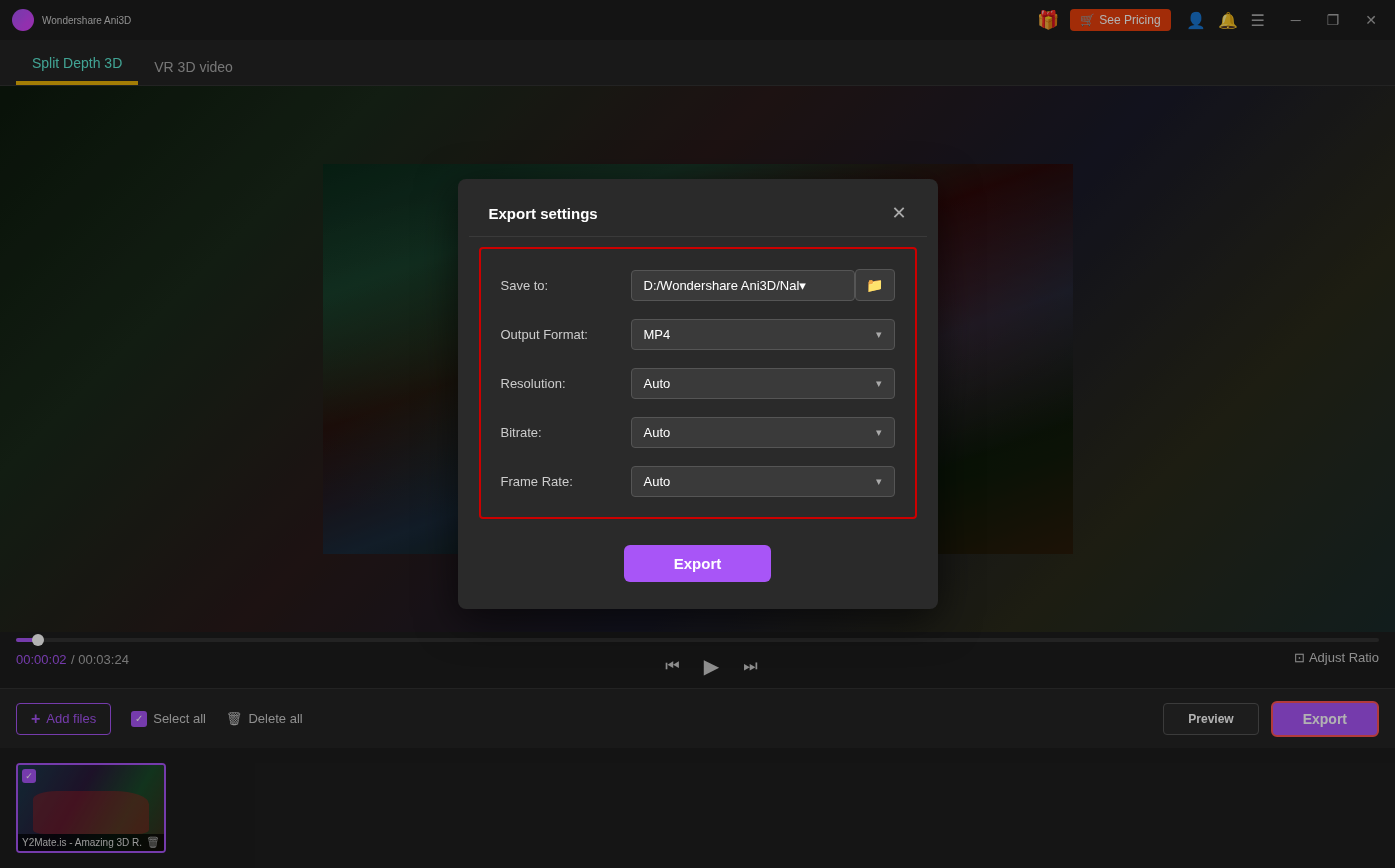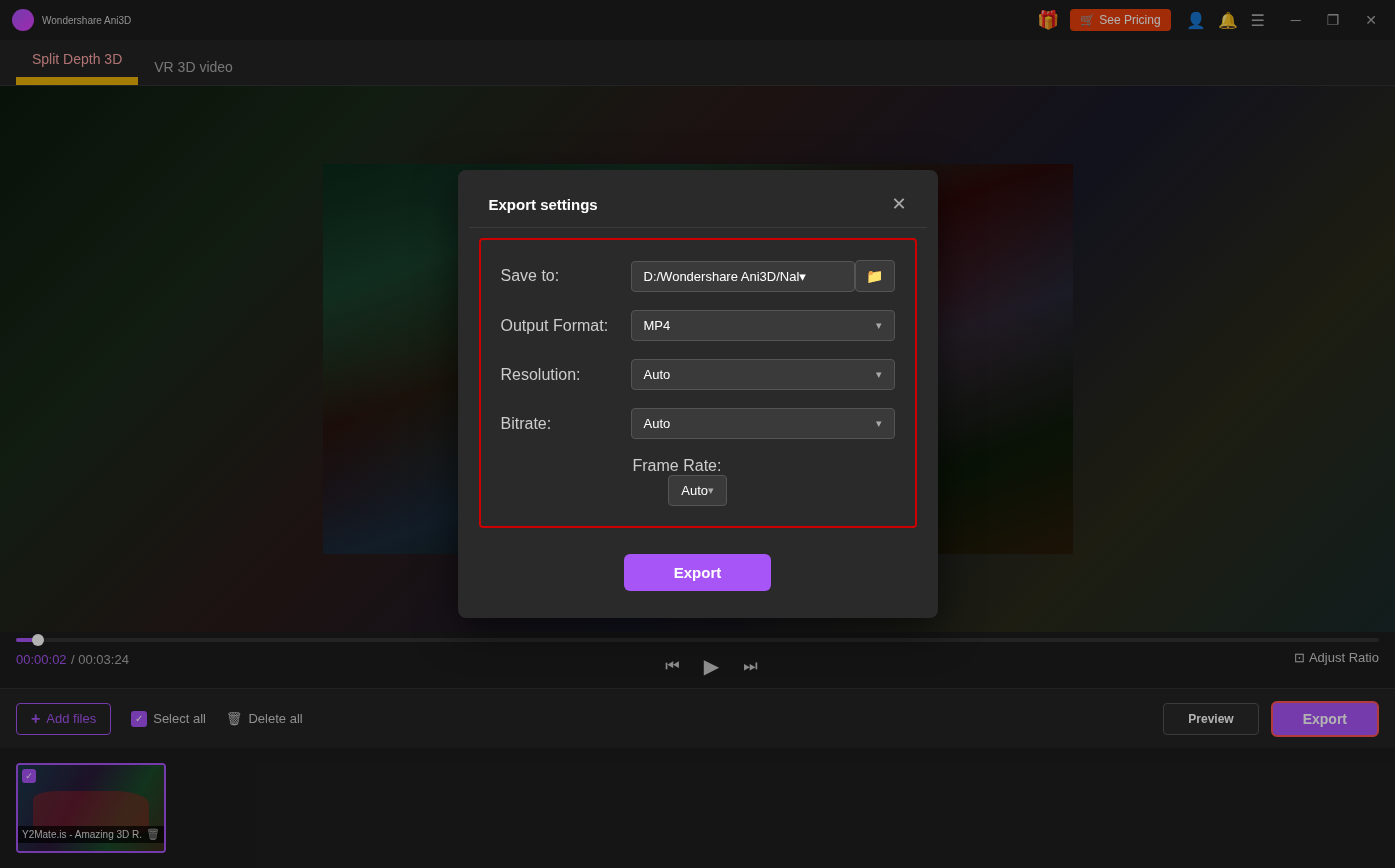--- a/index.html
+++ b/index.html
@@ -99,22 +99,22 @@
       border-bottom: 1px solid #333;
     }
     .tab {
       padding: 10px 16px;
       font-size: 14px;
       cursor: pointer;
       color: #aaa;
       position: relative;
     }
     .tab.active {
-      color: #fca5a5;
-      border-bottom: 8px solid #eab308;
+      color: #5eead4;
+      border-bottom: 4px solid #eab308;
     }
 
     
     .main-content {
       display: flex;
       flex-direction: column;
       height: calc(868px - 40px - 46px);
     }
 
     
@@ -360,21 +360,21 @@
       position: absolute;
       bottom: 20%;
       left: 10%;
       width: 80%;
       height: 50%;
       background: rgba(180,30,30,0.4);
       border-radius: 20% 30% 10% 10%;
     }
     .thumb-label {
       position: absolute;
-      bottom: 8px;
+      bottom: 0;
       left: 0;
       right: 0;
       background: rgba(0,0,0,0.7);
       font-size: 10px;
       padding: 2px 4px;
       color: #ddd;
       white-space: nowrap;
       overflow: hidden;
       text-overflow: ellipsis;
       display: flex;
@@ -445,24 +445,24 @@
       padding: 20px;
       border: 2px solid #cc0000;
       margin: 10px;
       border-radius: 4px;
     }
     .form-row {
       display: flex;
       align-items: center;
       margin-bottom: 18px;
     }
-    .form-row:last-child { margin-bottom: 0; flex-direction: column; }
+    .form-row:last-child { margin-bottom: 0; }
     .form-label {
       width: 130px;
-      font-size: 16px;
+      font-size: 13px;
       color: #ccc;
       flex-shrink: 0;
     }
     .form-control {
       flex: 1;
       display: flex;
       align-items: flex-end;
       gap: 0;
     }
     .select-box {

